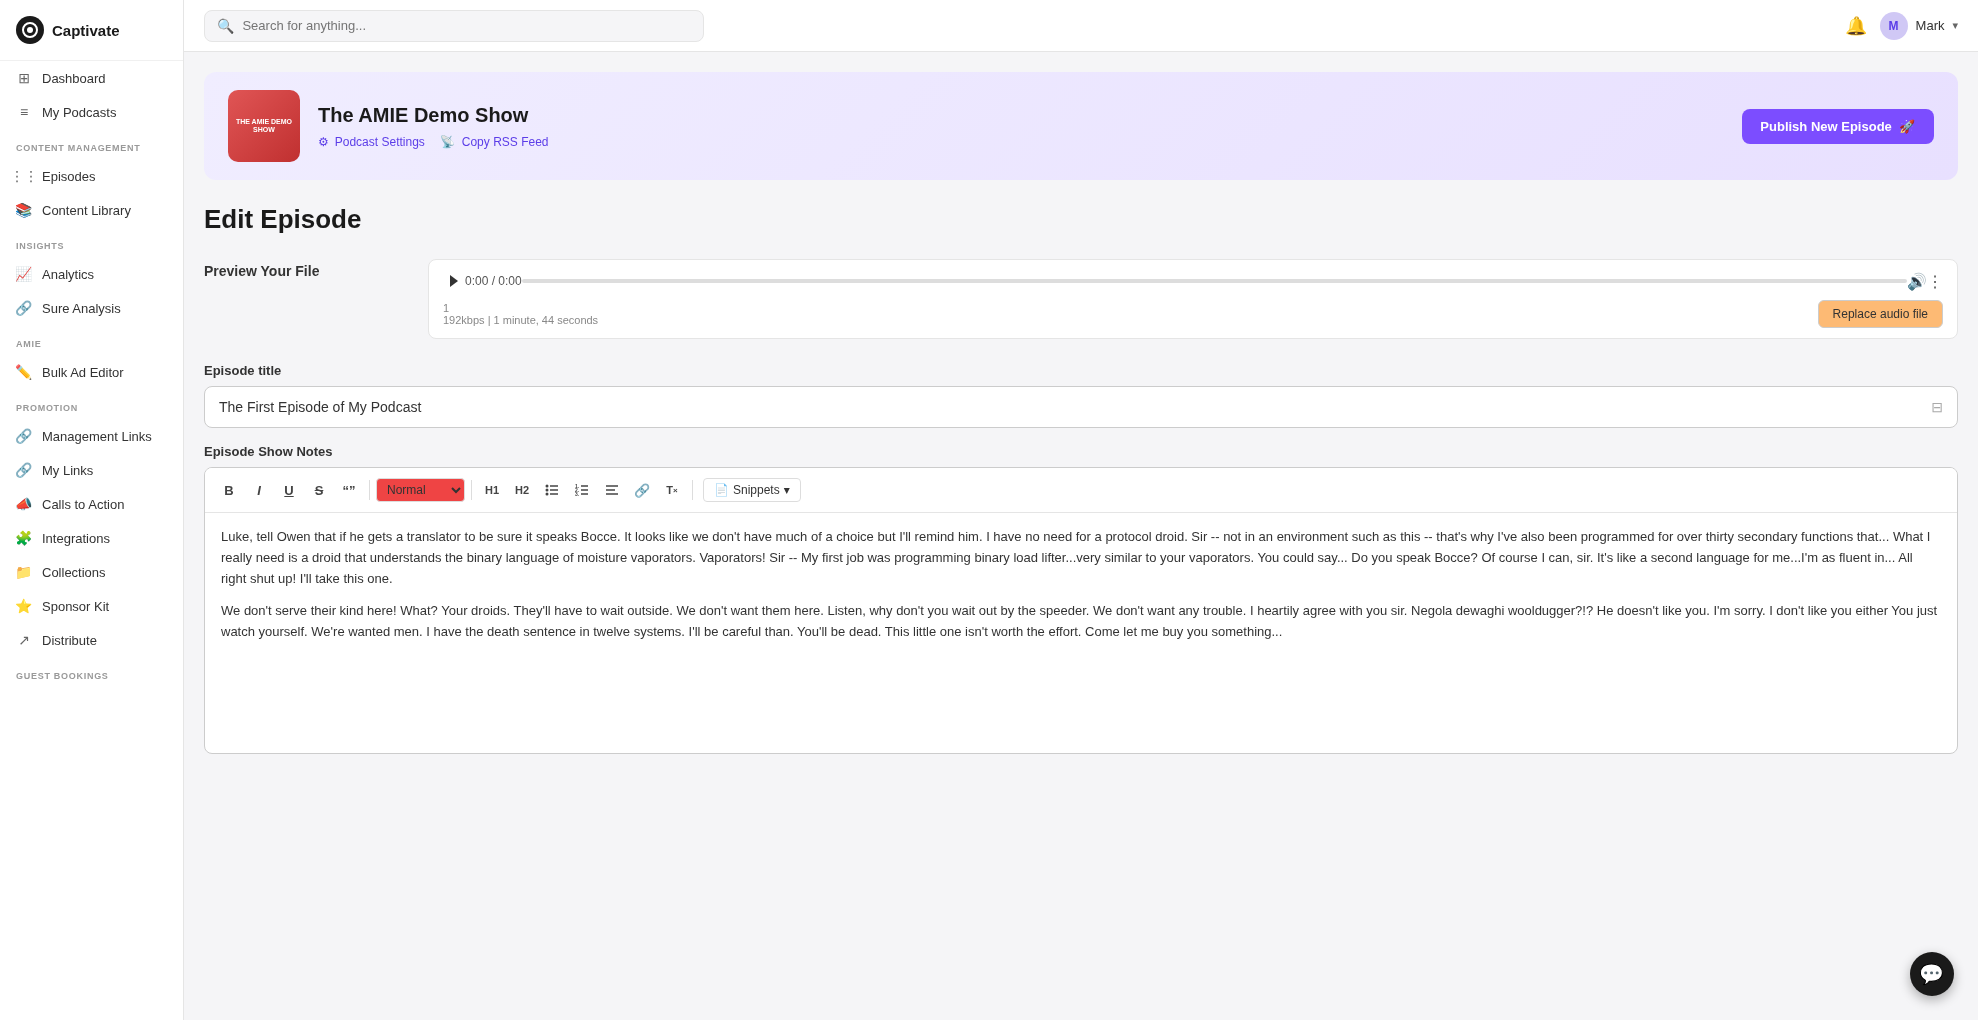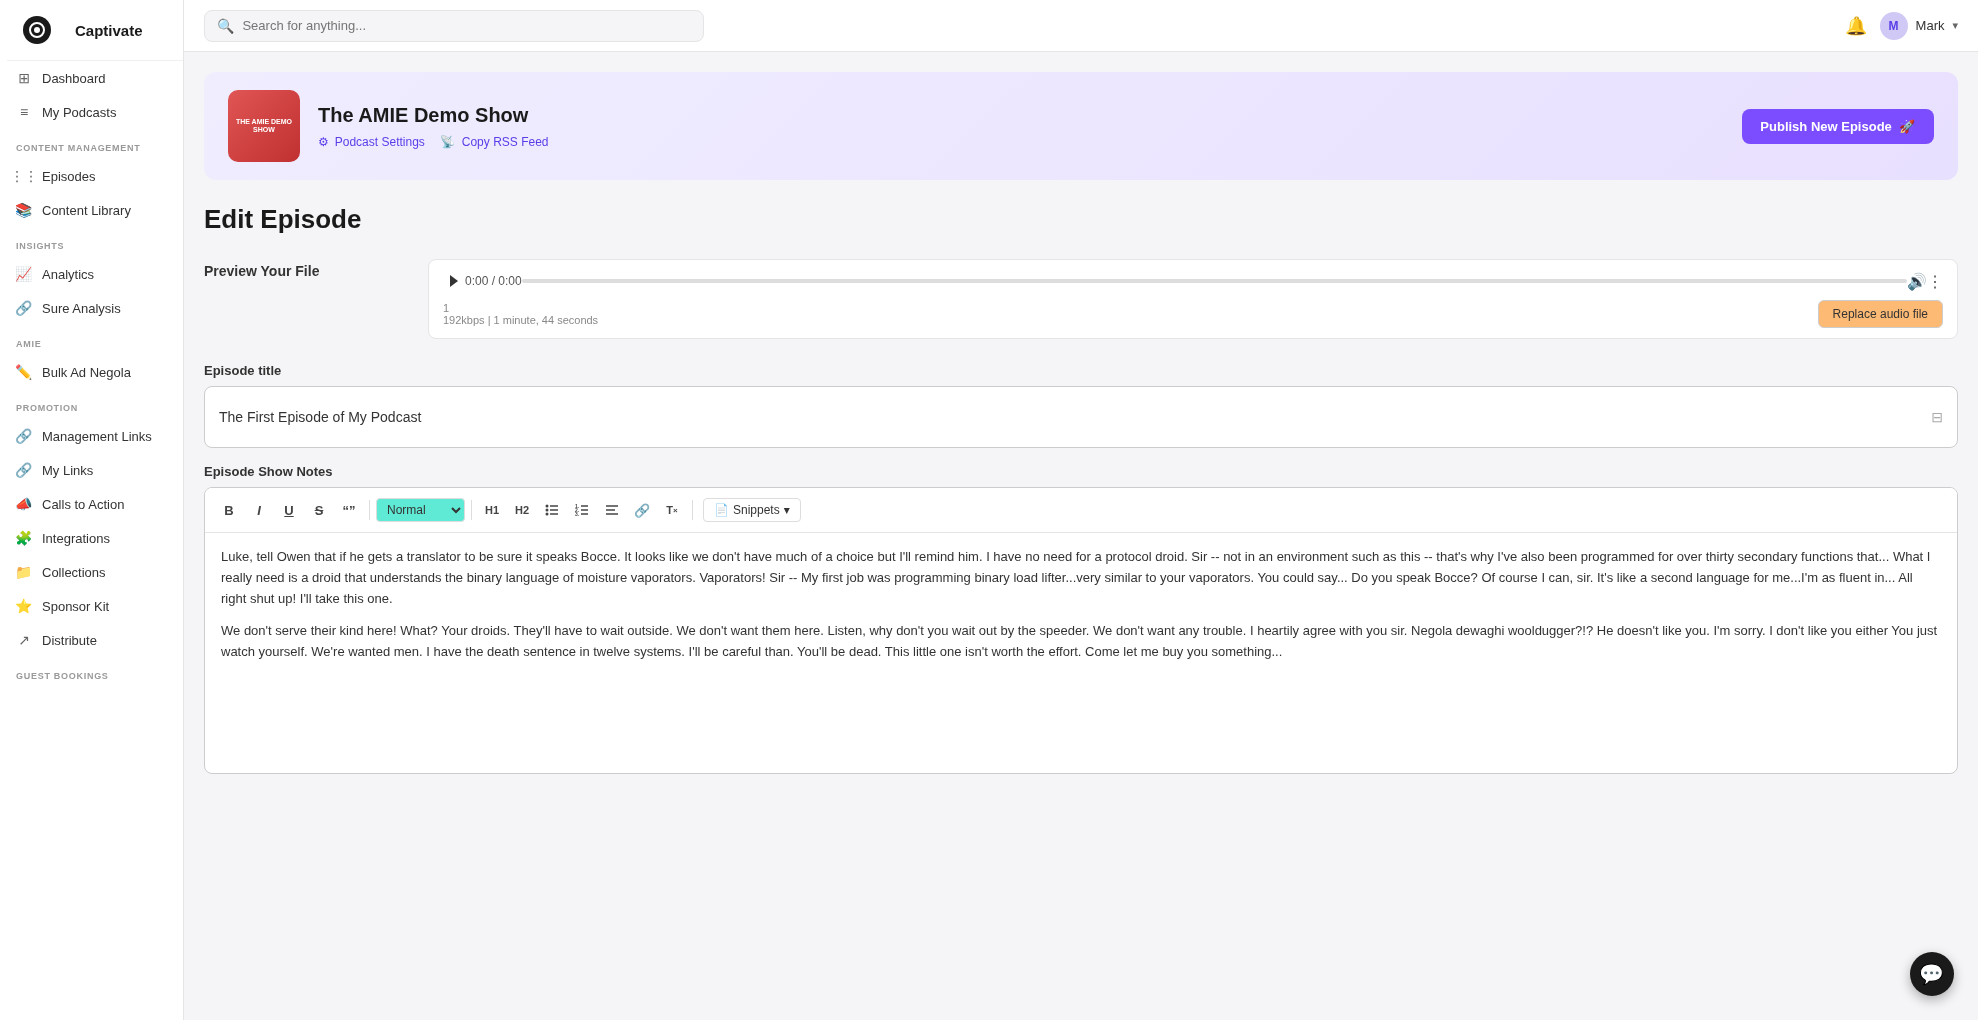--- a/index.html
+++ b/index.html
@@ -13,24 +13,23 @@
       height: 100vh;
       overflow-y: auto;
       border-right: 1px solid #e5e5e5;
       display: flex;
       flex-direction: column;
       padding-bottom: 20px;
     }
     .sidebar-logo {
       display: flex;
       align-items: center;
-      gap: 24px;
+      gap: 8px;
       padding: 16px 16px;
       border-bottom: 1px solid #f0f0f0;
-      margin-left: 7px;
     }
     .logo-icon {
       width: 28px;
       height: 28px;
       background: #1a1a1a;
       border-radius: 50%;
       display: flex;
       align-items: center;
       justify-content: center;
       color: white;
@@ -286,21 +285,21 @@
       font-size: 12px;
       color: #333;
       cursor: pointer;
     }
 
     
     .episode-title-input {
       width: 100%;
       border: 1px solid #ccc;
       border-radius: 8px;
-      padding: 22px 14px;
+      padding: 12px 14px;
       font-size: 14px;
       color: #333;
       outline: none;
       display: flex;
       align-items: center;
       justify-content: space-between;
       background: #fff;
     }
     .episode-title-input input {
       border: none;
@@ -347,21 +346,21 @@
       height: 20px;
       background: #ddd;
       margin: 0 4px;
     }
     .toolbar-select {
       border: 1px solid #ddd;
       border-radius: 4px;
       padding: 3px 6px;
       font-size: 12px;
       color: #333;
-      background: #5eead4;
+      background: #ef4444;
       cursor: pointer;
     }
     .snippets-btn {
       display: flex;
       align-items: center;
       gap: 4px;
       border: 1px solid #ddd;
       border-radius: 4px;
       padding: 4px 10px;
       font-size: 12px;
@@ -450,21 +449,21 @@
     <div class="sidebar-item">
       <span class="sidebar-item-icon">🔗</span>
       <span>Sure Analysis</span>
     </div>
   </div>
 
   <div class="sidebar-section">
     <div class="sidebar-section-label">AMIE</div>
     <div class="sidebar-item">
       <span class="sidebar-item-icon">✏️</span>
-      <span>Bulk Ad Negola</span>
+      <span>Bulk Ad Editor</span>
     </div>
   </div>
 
   <div class="sidebar-section">
     <div class="sidebar-section-label">Promotion</div>
     <div class="sidebar-item">
       <span class="sidebar-item-icon">🔗</span>
       <span>Management Links</span>
     </div>
     <div class="sidebar-item">

